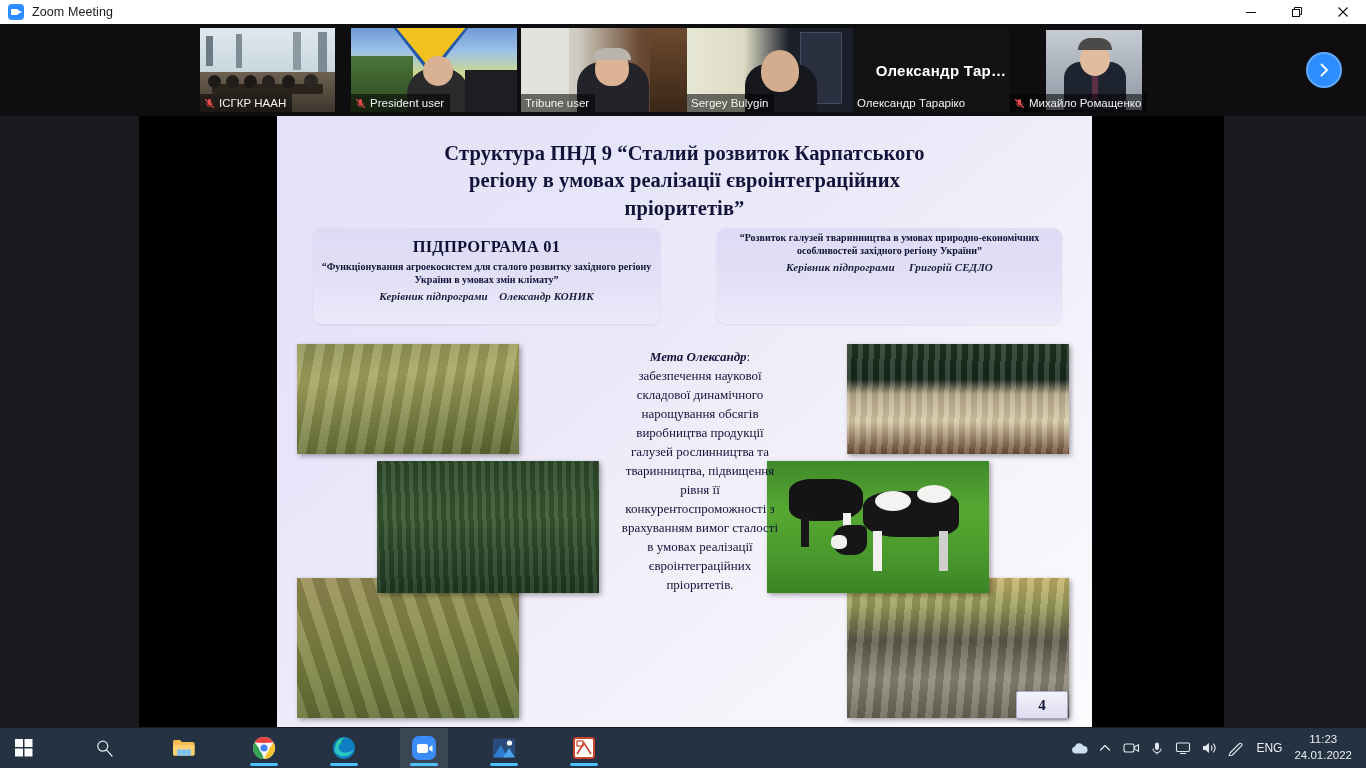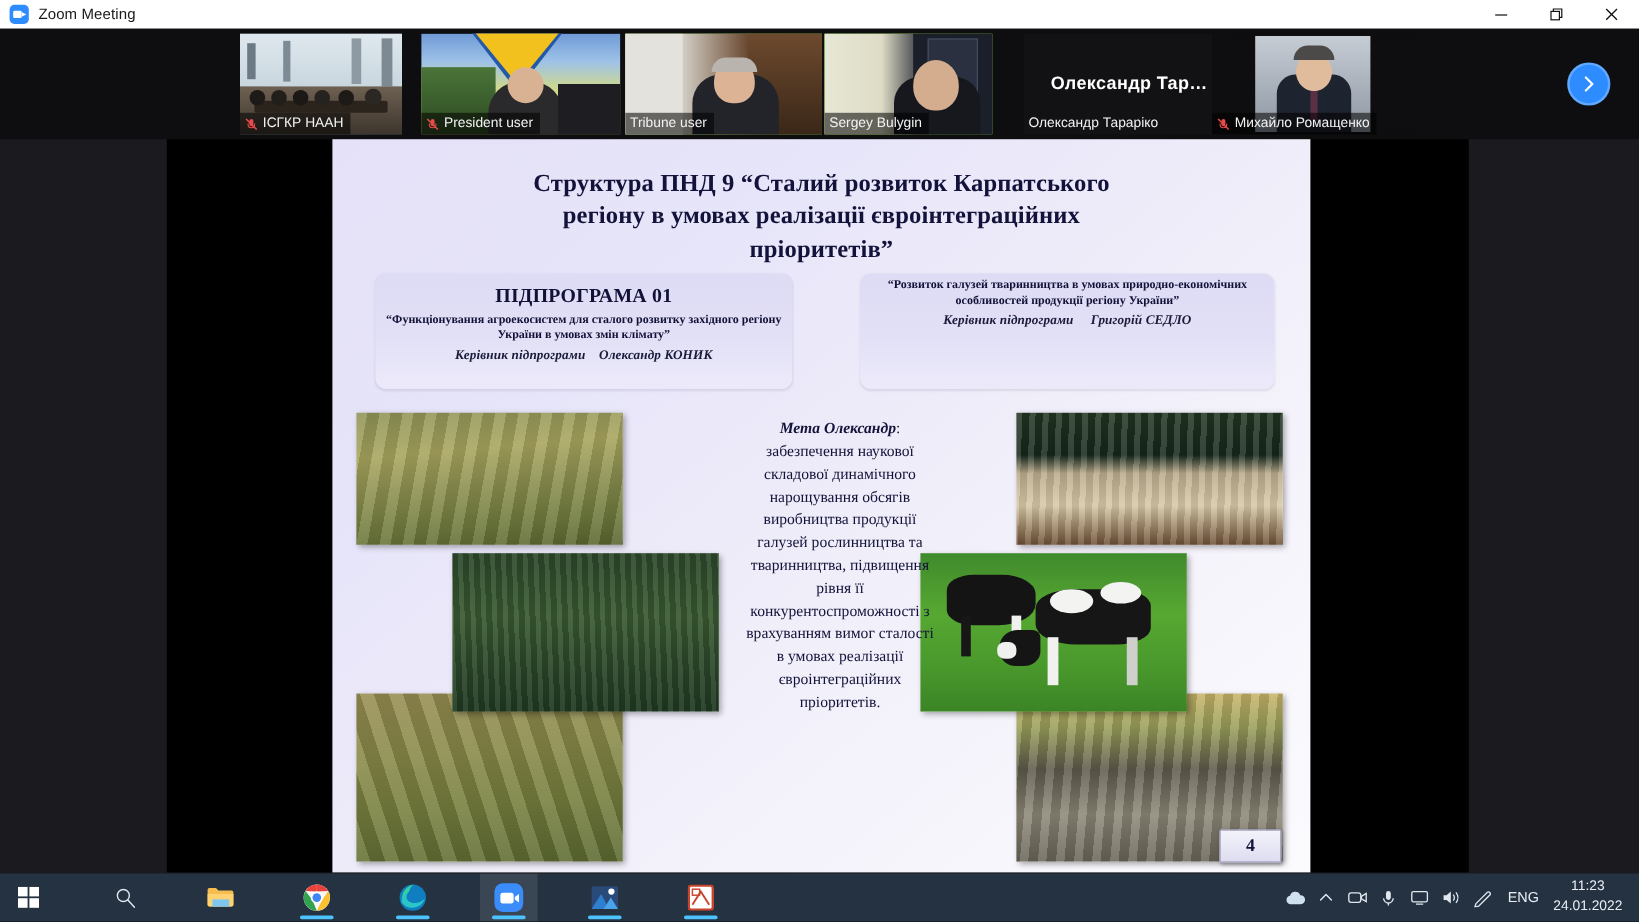--- a/index.html
+++ b/index.html
@@ -38,21 +38,21 @@
   .filmstrip{position:absolute;left:0;top:0;width:1366px;height:92px;background:#0e0e10;}
   .tile{position:absolute;top:4px;height:84px;overflow:hidden;background:#000;}
   .tile .vid{position:absolute;inset:0;}
   .tile .nm{
     position:absolute;left:0;bottom:0;height:18px;padding:0 6px 0 4px;
     display:flex;align-items:center;gap:4px;
     background:rgba(0,0,0,.55);color:#f2f2f2;font-size:11.5px;white-space:nowrap;
   }
   .muted{width:11px;height:11px;flex:none;position:relative;}
   .muted svg{display:block}
-  .tile.active{outline:2px solid #8ed14a;outline-offset:-2px;}
+  .tile.active{outline:2px solid #8ed14a;outline-offset:-2px;padding-left:27px;}
 
   
   .tile.nameonly{background:#131316;}
   .tile.nameonly .big{
     position:absolute;left:0;right:0;top:50%;transform:translateY(-50%);
     text-align:center;color:#fff;font-size:15px;font-weight:bold;letter-spacing:.3px;
   }
 
   .nextbtn{
     position:absolute;right:24px;top:28px;width:36px;height:36px;border-radius:50%;
@@ -282,21 +282,21 @@
           <div class="h">ПІДПРОГРАМА 01</div>
           <div class="d">“Функціонування агроекосистем для сталого розвитку західного регіону України в умовах змін клімату”</div>
           <div class="lead">
             <span>Керівник підпрограми</span>
             &nbsp;&nbsp;
             <span>Олександр КОНИК</span>
           </div>
         </div>
 
         <div class="subbox" id="sub02">
-          <div class="d">“Розвиток галузей тваринництва в умовах природно-економічних особливостей продукції регіону України”</div>
+          <div class="d">“Розвиток галузей тваринництва в умовах природно-економічних особливостей західного регіону України”</div>
           <div class="lead">
             <span>Керівник підпрограми</span>
             &nbsp;&nbsp;&nbsp;
             <span>Григорій СЕДЛО</span>
           </div>
         </div>
 
         <div class="ph" id="ph-left-top" style="background:
                repeating-linear-gradient(100deg, rgba(255,255,255,.11) 0 9px, rgba(0,0,0,.10) 9px 19px),
                linear-gradient(175deg,#8f9457 0%,#a8a55e 30%,#8b8f4f 55%,#6f7a3d 80%,#58642f 100%);"></div>

